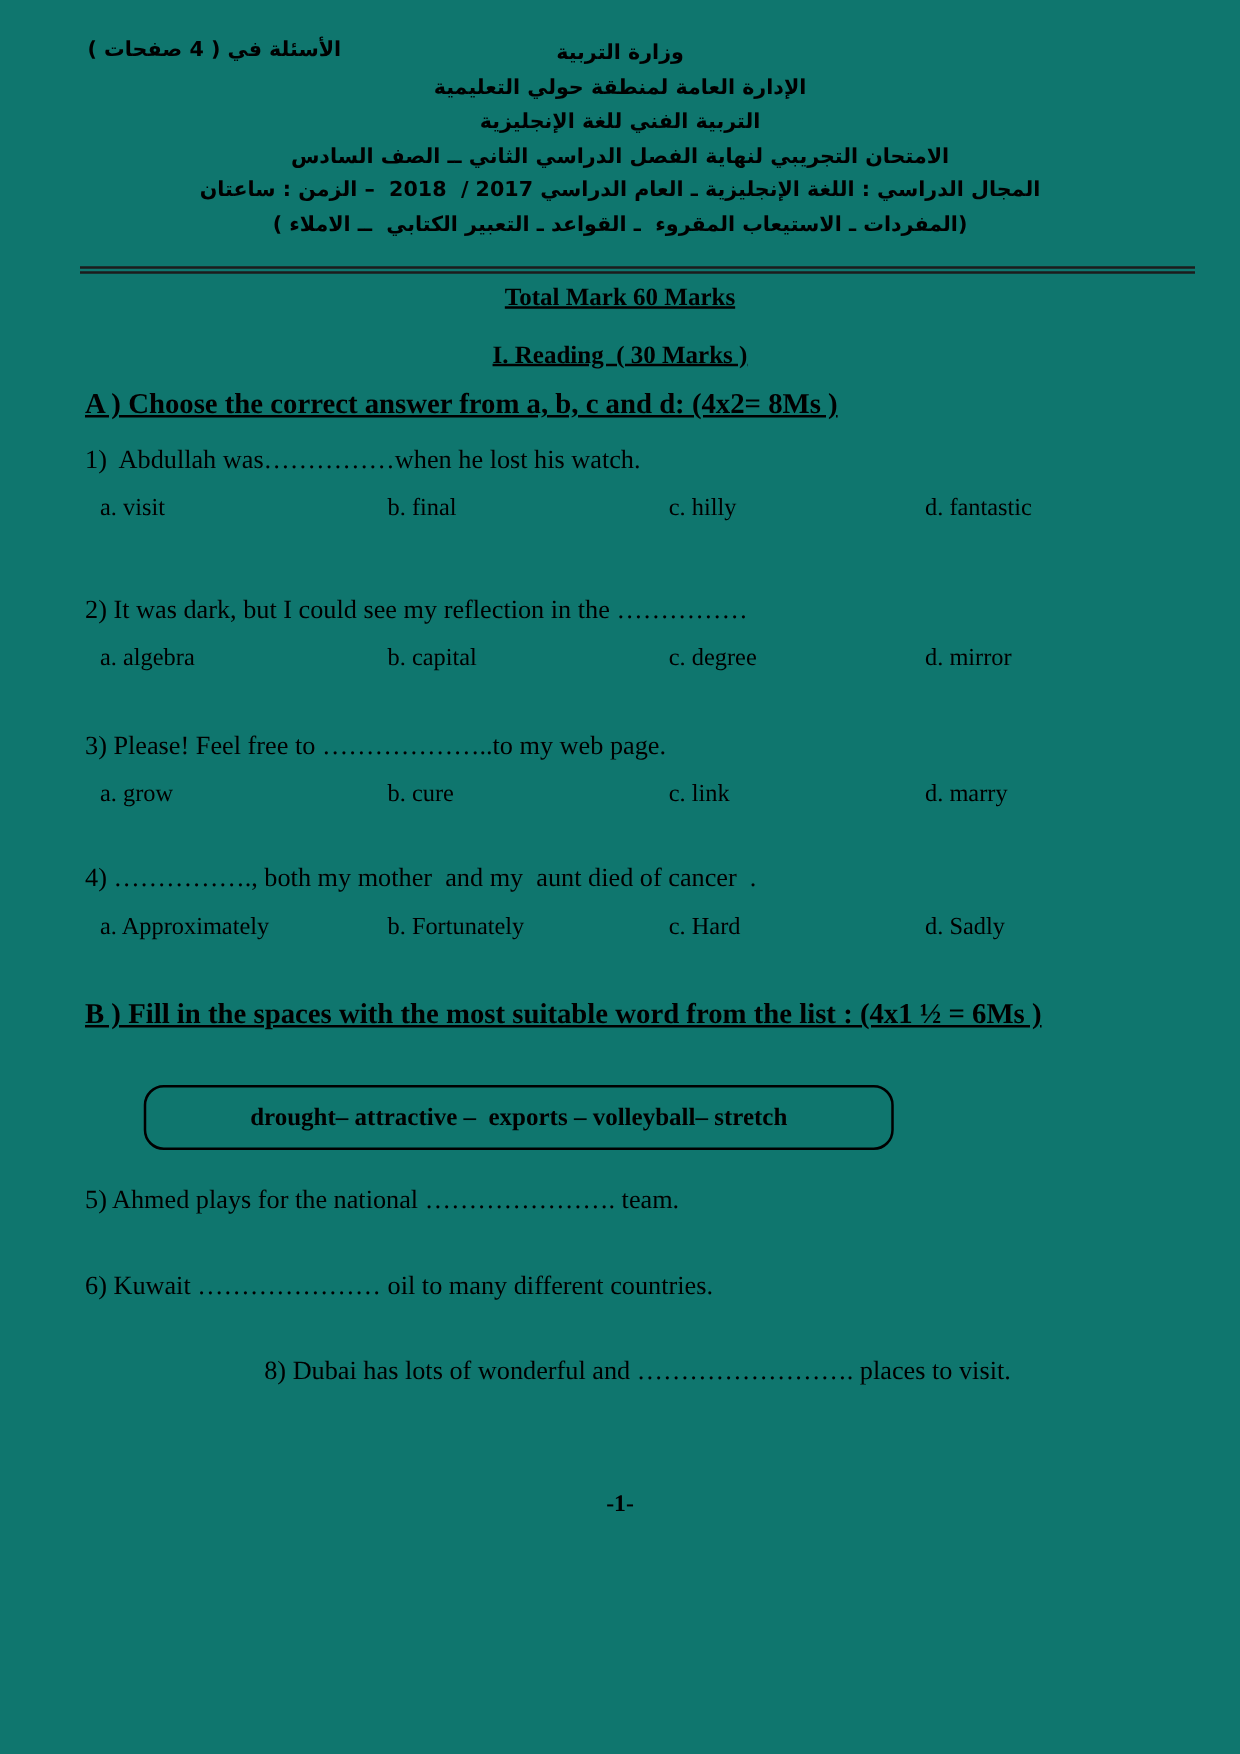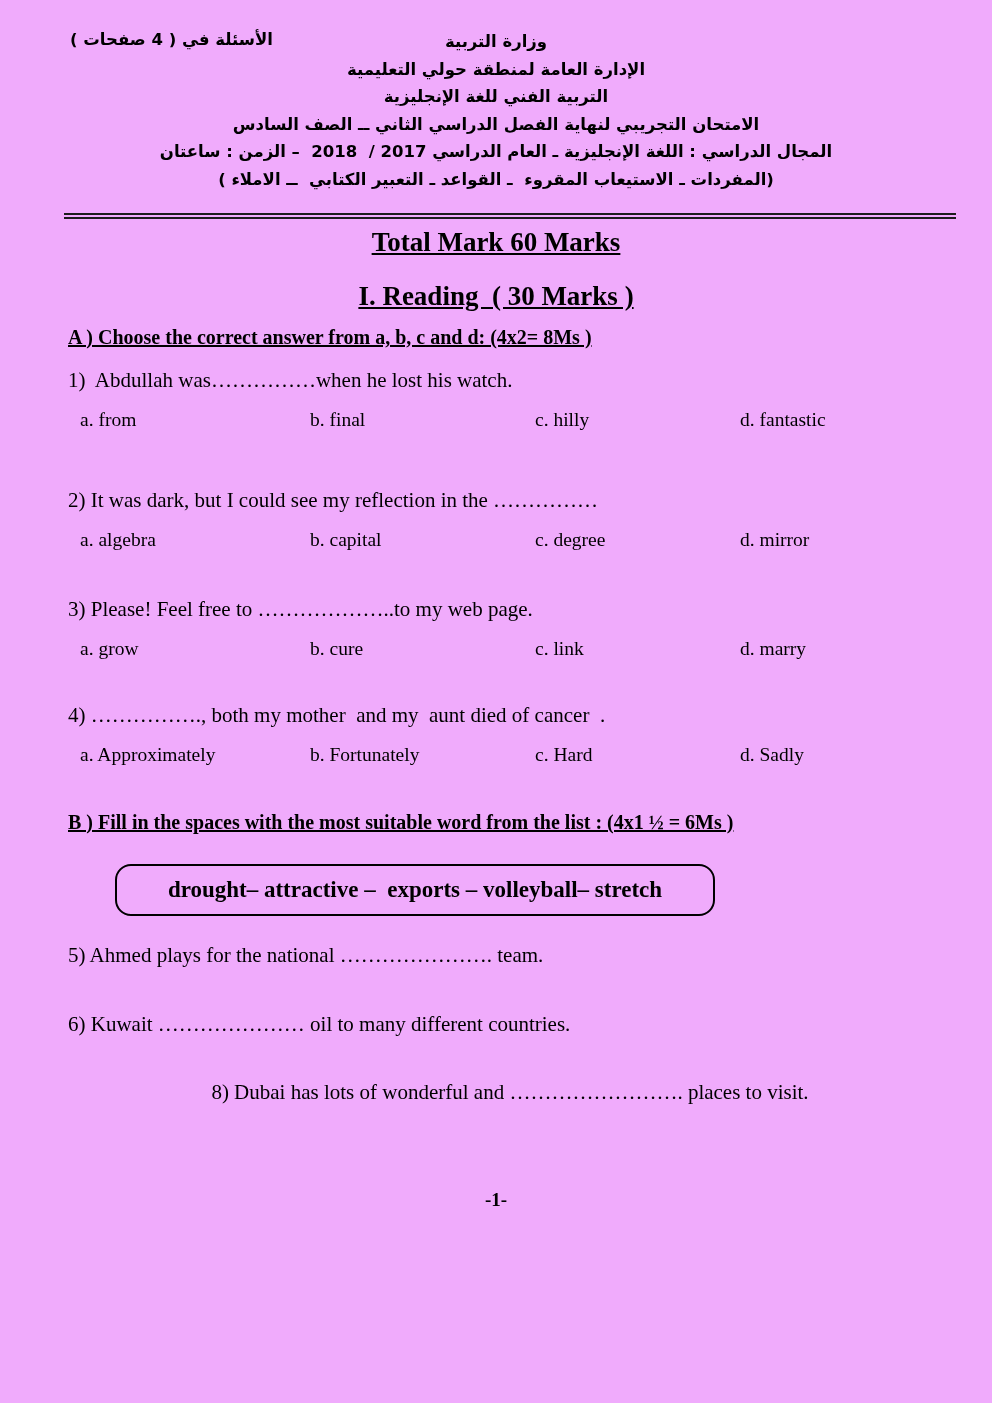--- a/index.html
+++ b/index.html
@@ -8,21 +8,21 @@
     width: 992px;
     background: #ffffff;
     color: #000000;
     font-family: "Liberation Serif", serif;
   }
 
   .page {
     position: relative;
     width: 992px;
     height: 1403px;
-    background: #f0abfc;
+    background: #0f766e;
     overflow: hidden;
   }
 
   
   .doc-header {
     position: relative;
     padding-top: 28px;
     text-align: center;
     font-family: "DejaVu Sans", sans-serif;
     font-weight: bold;
@@ -48,34 +48,34 @@
     margin: 20px 36px 0 64px;
     height: 6px;
     border-top: 2.5px solid #1c1c1c;
     border-bottom: 2px solid #1c1c1c;
   }
 
   
   .center-title {
     text-align: center;
     font-weight: bold;
-    font-size: 27px;
+    font-size: 20px;
     text-decoration: underline;
     white-space: pre;
   }
   .t-total   { margin-top: 8px; }
   .t-reading { margin-top: 23px; }
   .t-vocab   { margin-top: 17px; }
 
   
   .part-heading {
     margin-left: 68px;
     margin-right: 40px;
     font-weight: bold;
-    font-size: 20px;
+    font-size: 23px;
     text-decoration: underline;
     white-space: pre;
   }
   .part-a-heading { margin-top: 14px; }
   .part-b-heading { margin-top: 45px; }
 
   
   .question {
     margin-left: 68px;
     margin-right: 40px;
@@ -97,31 +97,31 @@
     margin-top: 18px;
     padding-left: 12px;
     display: grid;
     grid-template-columns: 230px 225px 205px 1fr;
     font-size: 19.5px;
     line-height: 22px;
   }
 
   
   .word-bank {
-    margin-top: 30px;
+    margin-top: 44px;
     margin-left: 115px;
     width: 600px;
     height: 52px;
     border: 2.5px solid #000000;
     border-radius: 16px;
     display: flex;
     align-items: center;
     justify-content: center;
     font-weight: bold;
-    font-size: 23px;
+    font-size: 20px;
     white-space: pre;
   }
 
   
   .page-number {
     margin-top: 86px;
     text-align: center;
     font-weight: bold;
     font-size: 19px;
   }
@@ -143,21 +143,21 @@
 
   <div class="divider"></div>
 
   <div class="center-title t-total">Total Mark 60 Marks</div>
   <div class="center-title t-reading">I. Reading  ( 30 Marks )</div>
 
   <div class="part-heading part-a-heading">A ) Choose the correct answer from a, b, c and d: (4x2= 8Ms )</div>
 
   <div class="question q1">1)  Abdullah was……………when he lost his watch.</div>
   <div class="options-row">
-    <span>a. from</span>
+    <span>a. visit</span>
     <span>b. final</span>
     <span>c. hilly</span>
     <span>d. fantastic</span>
   </div>
 
   <div class="question q2">2) It was dark, but I could see my reflection in the ……………</div>
   <div class="options-row">
     <span>a. algebra</span>
     <span>b. capital</span>
     <span>c. degree</span>

